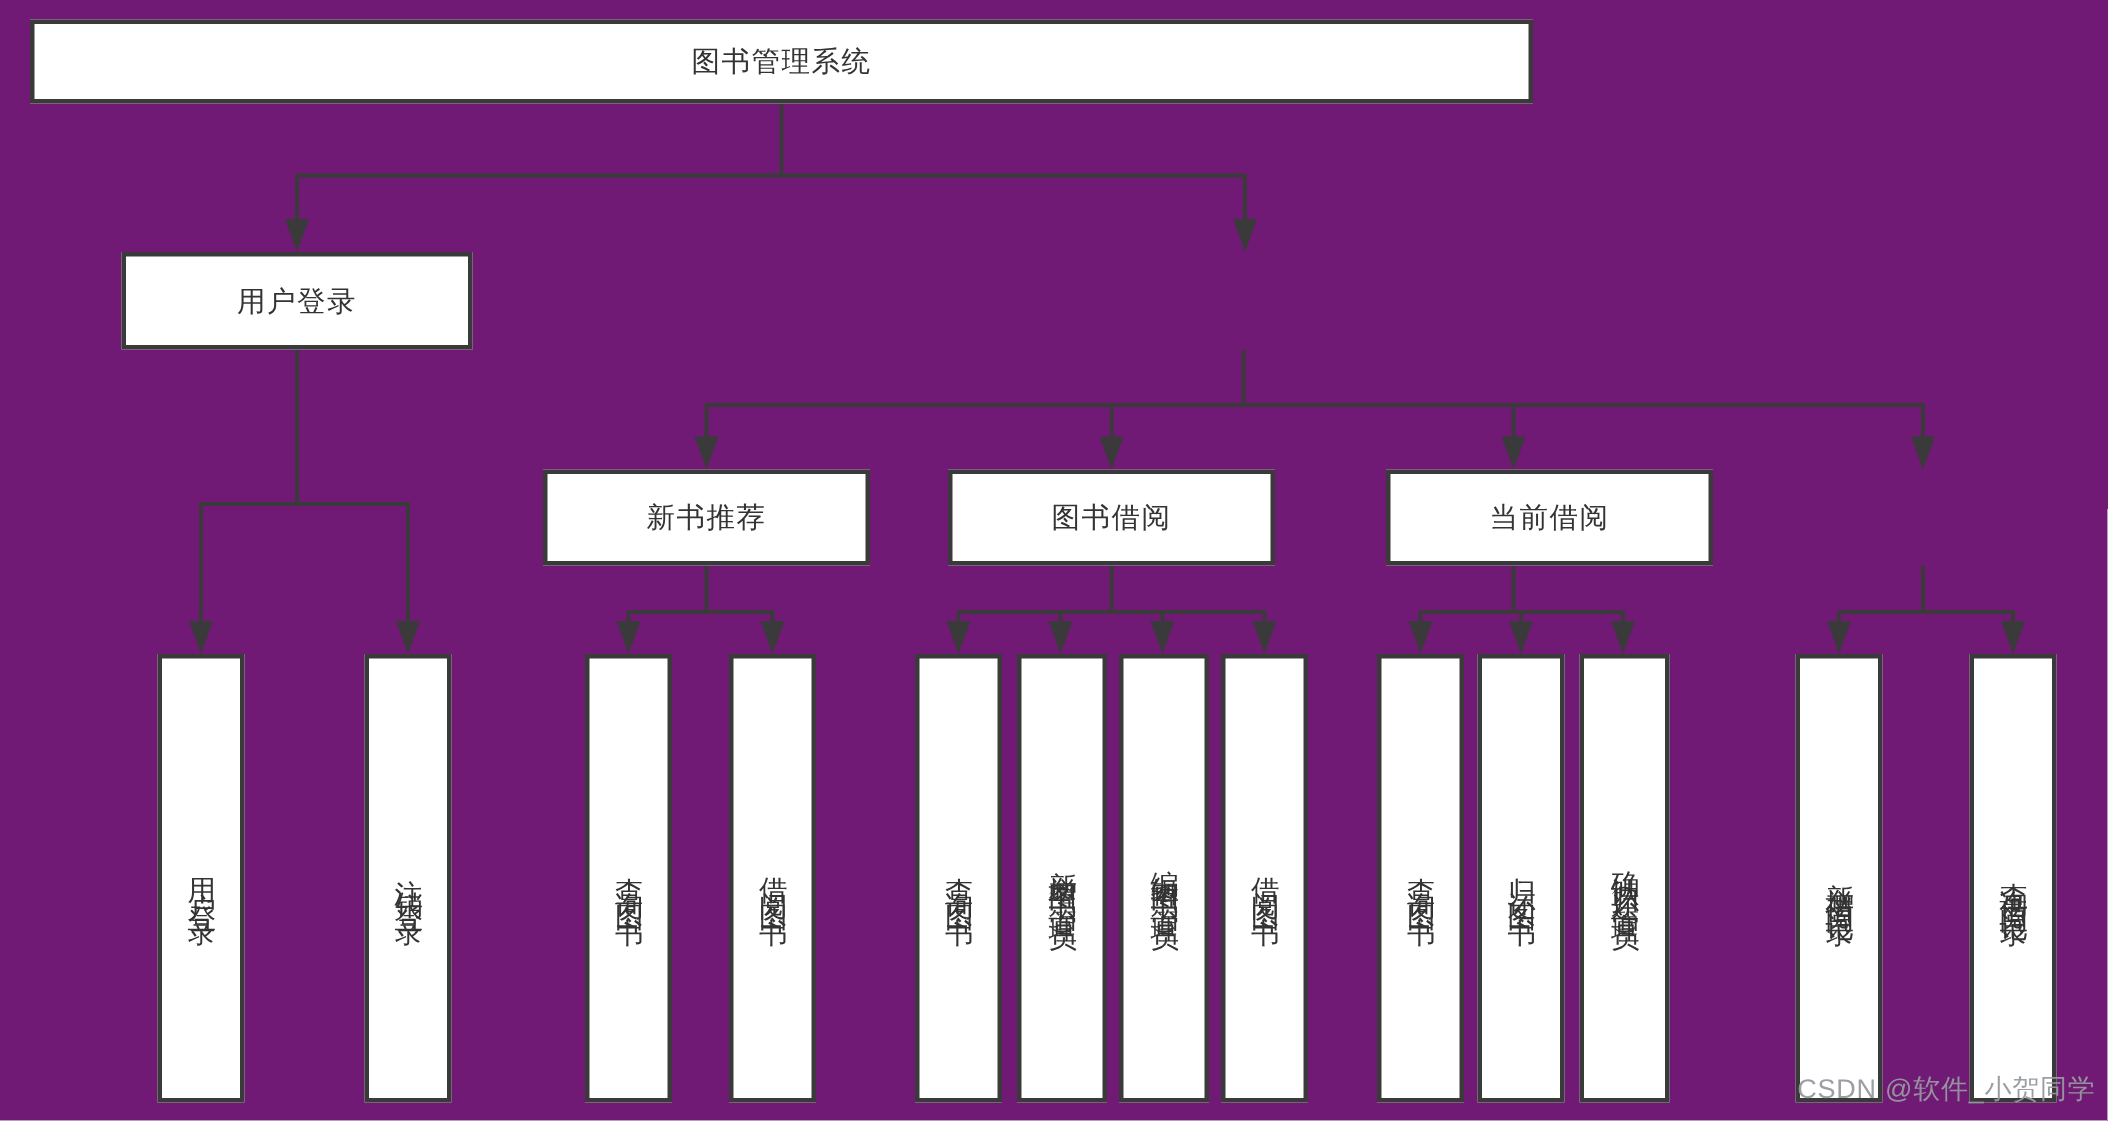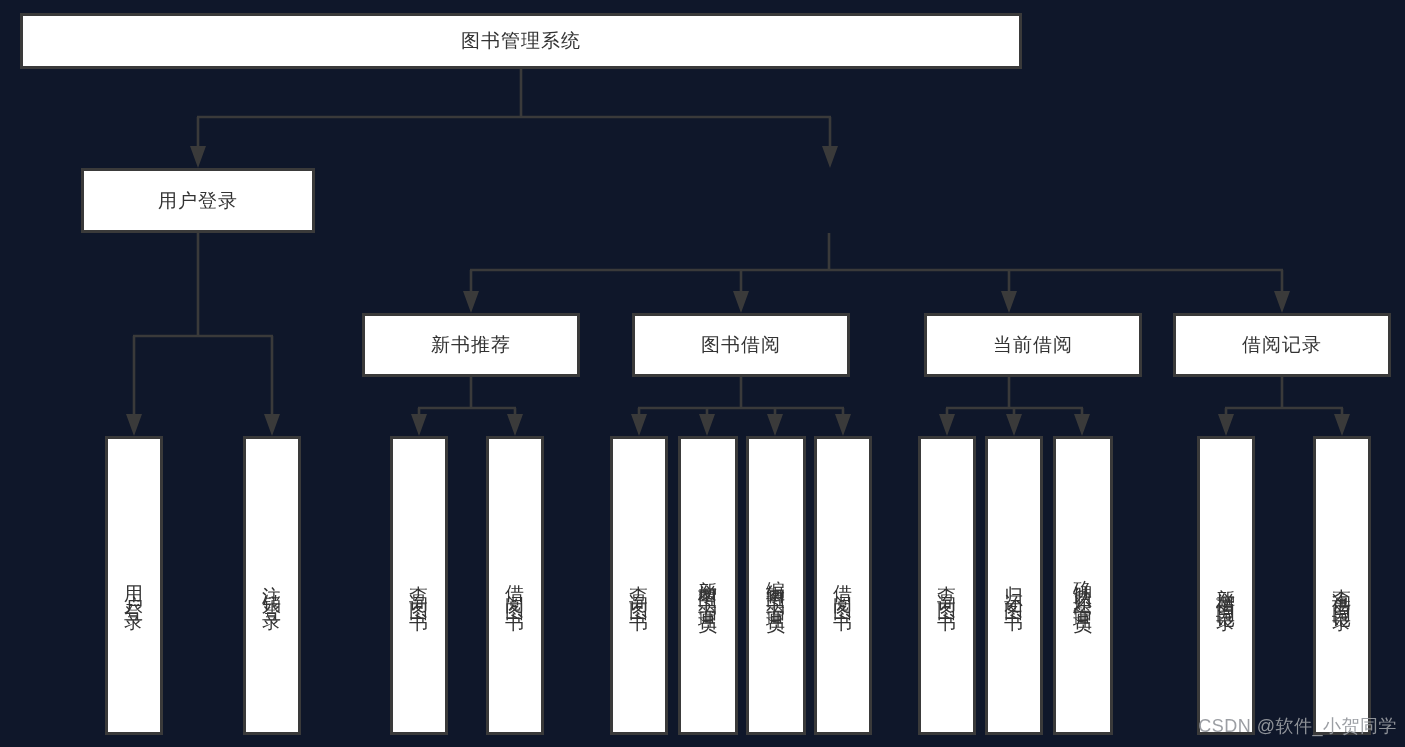--- a/index.html
+++ b/index.html
@@ -5,21 +5,21 @@
   html, body {
     margin: 0;
     padding: 0;
     background: #ffffff;
     font-family: "Liberation Sans", sans-serif;
   }
   #stage {
     position: relative;
     width: 1405px;
     height: 747px;
-    background: #0f172a;
+    background: #701a75;
     overflow: hidden;
     color: #333333;
   }
   #connectors {
     position: absolute;
     left: 0;
     top: 0;
     width: 1405px;
     height: 747px;
     pointer-events: none;
@@ -135,23 +135,20 @@
 
   <div class="box lvl3" style="left:362px; width:218px;">
     <span>新书推荐</span>
   </div>
   <div class="box lvl3" style="left:632px; width:218px;">
     <span>图书借阅</span>
   </div>
   <div class="box lvl3" style="left:924px; width:218px;">
     <span>当前借阅</span>
   </div>
-  <div class="box lvl3" style="left:1173px; width:218px;">
-    <span>借阅记录</span>
-  </div>
 
   <div class="box vbox leaf" style="left:105px;">
     <span>用户登录</span>
   </div>
   <div class="box vbox leaf" style="left:243px;">
     <span>注销登录</span>
   </div>
 
   <div class="box vbox leaf" style="left:390px;">
     <span>查询图书</span>

